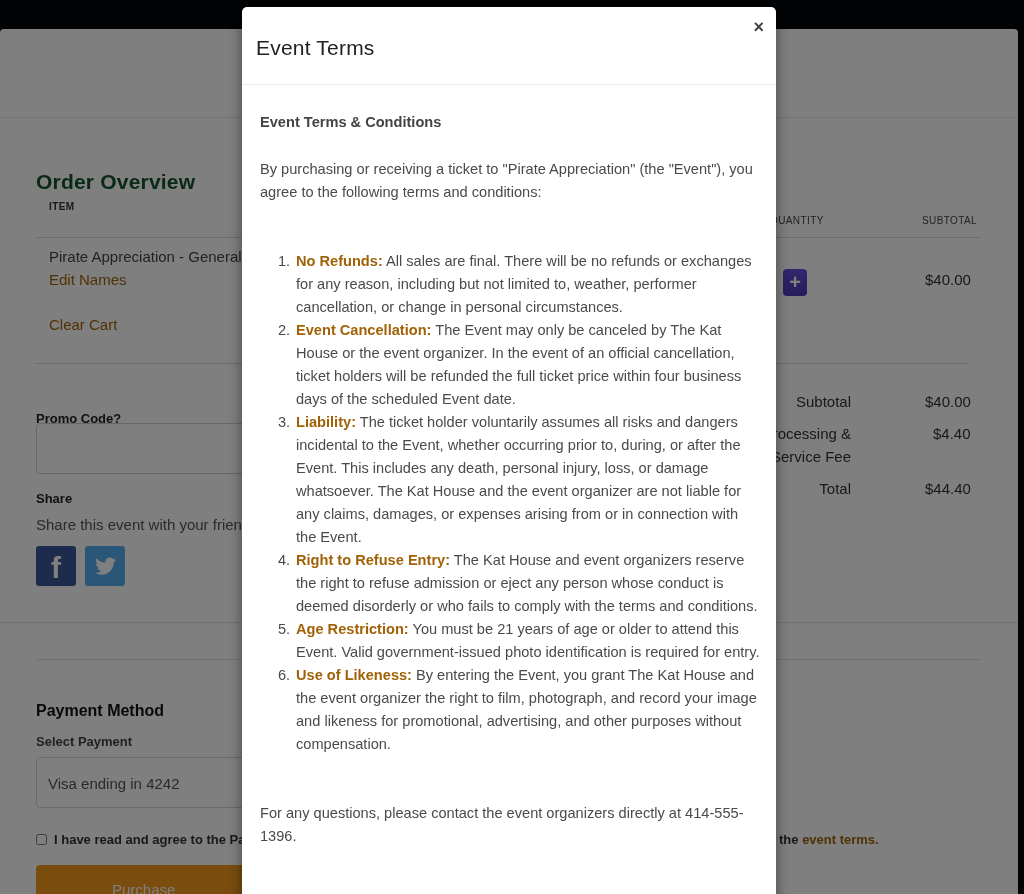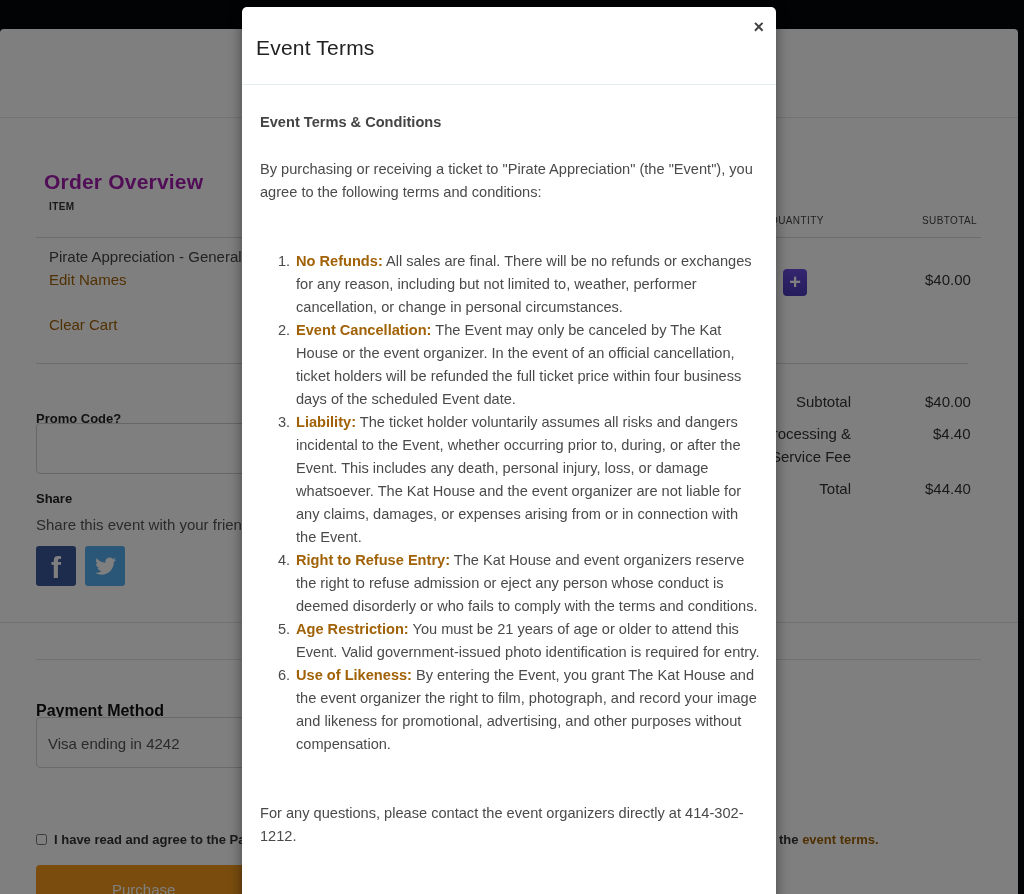--- a/index.html
+++ b/index.html
@@ -1,21 +1,21 @@
 <!DOCTYPE html>
 <html><head>
 <meta charset="utf-8">
 <style>
   * { box-sizing: border-box; margin: 0; padding: 0; }
   html, body { width: 1024px; height: 894px; overflow: hidden; background: #04070b; font-family: "Liberation Sans", sans-serif; }
   .page { position: absolute; left: 0; top: 29px; width: 1018px; height: 900px; background: #ffffff; border-radius: 4px; overflow: hidden; }
   .page .topband { position: absolute; left: 0; top: 0; width: 100%; height: 89px; border-bottom: 1px solid #e6e6e6; }
   .page .sep-mid { position: absolute; left: 0; top: 593px; width: 100%; border-top: 1px solid #dfe4e6; }
   .page .sep-mid2 { position: absolute; left: 36px; top: 630px; width: 945px; border-top: 1px solid #e2e2e2; }
-  .order-title { position: absolute; left: 36px; top: 141px; font-size: 21px; font-weight: bold; color: #a21caf; letter-spacing: 0.2px; margin-left: 8px; }
+  .order-title { position: absolute; left: 36px; top: 141px; font-size: 21px; font-weight: bold; color: #14532d; letter-spacing: 0.2px; }
   .th { position: absolute; font-size: 10px; font-weight: bold; color: #333; letter-spacing: 0.4px; }
   .th-item { left: 49px; top: 172px; }
   .th-qty { left: 770px; top: 186px; font-weight: normal; color: #444; }
   .th-sub { left: 922px; top: 186px; font-weight: normal; color: #444; }
   .hline { position: absolute; border-top: 1px solid #d8d8d8; }
   .item-name { position: absolute; left: 49px; top: 219px; font-size: 15px; color: #444; white-space: nowrap; }
   .link { color: #a16207; cursor: pointer; }
   .edit-names { position: absolute; left: 49px; top: 242px; font-size: 15px; }
   .clear-cart { position: absolute; left: 49px; top: 287px; font-size: 15px; }
   .qty-plus { position: absolute; left: 783px; top: 240px; width: 24px; height: 27px; border-radius: 4px; background: linear-gradient(#6a4de0, #4a3ab8); color: #fff; font-size: 20px; font-weight: bold; line-height: 26px; text-align: center; }
@@ -24,21 +24,21 @@
   .sum-val { position: absolute; font-size: 15px; color: #333; }
   .promo-label { position: absolute; left: 36px; top: 370px; font-size: 13px; font-weight: bold; color: #222; margin-top: 12px; }
   .promo-input { position: absolute; left: 36px; top: 394px; width: 300px; height: 51px; border: 1px solid #cfcfcf; border-radius: 4px; background: #fff; }
   .share-label { position: absolute; left: 36px; top: 462px; font-size: 13px; font-weight: bold; color: #222; }
   .share-text { position: absolute; left: 36px; top: 487px; font-size: 15px; color: #555; white-space: nowrap; }
   .social { position: absolute; top: 517px; width: 40px; height: 40px; border-radius: 3px; color: #fff; text-align: center; }
   .fb { left: 36px; background: #3b5998; font-size: 30px; font-weight: bold; line-height: 44px; font-family: "Liberation Sans", sans-serif; }
   .tw { left: 85px; background: #55acee; }
   .pay-title { position: absolute; left: 36px; top: 673px; font-size: 16px; font-weight: bold; color: #111; }
   .select-label { position: absolute; left: 36px; top: 705px; font-size: 13px; font-weight: bold; color: #444; }
-  .pay-select { position: absolute; left: 36px; top: 688px; width: 300px; height: 51px; border: 1px solid #d5d5d5; border-radius: 4px; background: #fff; font-size: 15px; color: #555; padding: 17px 11px; }
+  .pay-select { position: absolute; left: 36px; top: 728px; width: 300px; height: 51px; border: 1px solid #d5d5d5; border-radius: 4px; background: #fff; font-size: 15px; color: #555; padding: 17px 11px; }
   .agree { position: absolute; left: 36px; top: 803px; font-size: 13px; font-weight: bold; color: #333; white-space: nowrap; display: flex; align-items: center; }
   .agree input { width: 11px; height: 11px; margin-right: 7px; }
   .agree-tail { position: absolute; left: 779px; top: 803px; font-size: 13px; font-weight: bold; color: #333; white-space: nowrap; }
   .purchase-btn { position: absolute; left: 36px; top: 836px; width: 500px; height: 50px; background: #f59b1e; border-radius: 4px; color: #fff; font-size: 15px; text-align: left; padding-left: 76px; line-height: 50px; border: none; }
   .overlay { position: absolute; left: 0; top: 0; width: 1024px; height: 894px; background: rgba(0,0,0,0.5); }
   .modal { position: absolute; left: 242px; top: 7px; width: 534px; height: 900px; background: #fff; border-radius: 5px 5px 0 0; box-shadow: 0 0 14px rgba(0,0,0,0.45); }
   .modal-header { height: 78px; border-bottom: 1px solid #e5ecef; position: relative; }
   .modal-title { position: absolute; left: 14px; top: 29px; font-size: 21px; color: #222; font-weight: normal; letter-spacing: 0.2px; }
   .modal-close { position: absolute; right: 12px; top: 11px; font-size: 18px; font-weight: bold; color: #444; background: none; border: none; cursor: pointer; line-height: 18px; }
   .modal-body { position: absolute; left: 18px; top: 104px; width: 500px; color: #4a4a4a; font-size: 14.6px; line-height: 23px; }
@@ -139,15 +139,15 @@
         </li>
       <li>
           <span class="num">5.</span>
           <span class="txt"><b>Age Restriction:</b><span> You must be 21 years of age or older to attend this Event. Valid government-issued photo identification is required for entry.</span></span>
         </li>
       <li>
           <span class="num">6.</span>
           <span class="txt"><b>Use of Likeness:</b><span> By entering the Event, you grant The Kat House and the event organizer the right to film, photograph, and record your image and likeness for promotional, advertising, and other purposes without compensation.</span></span>
         </li>
     </ol>
-    <p class="contact">For any questions, please contact the event organizers directly at 414-302-1212.</p>
+    <p class="contact">For any questions, please contact the event organizers directly at 414-555-1396.</p>
   </div>
 </div>
 
 </body></html>

